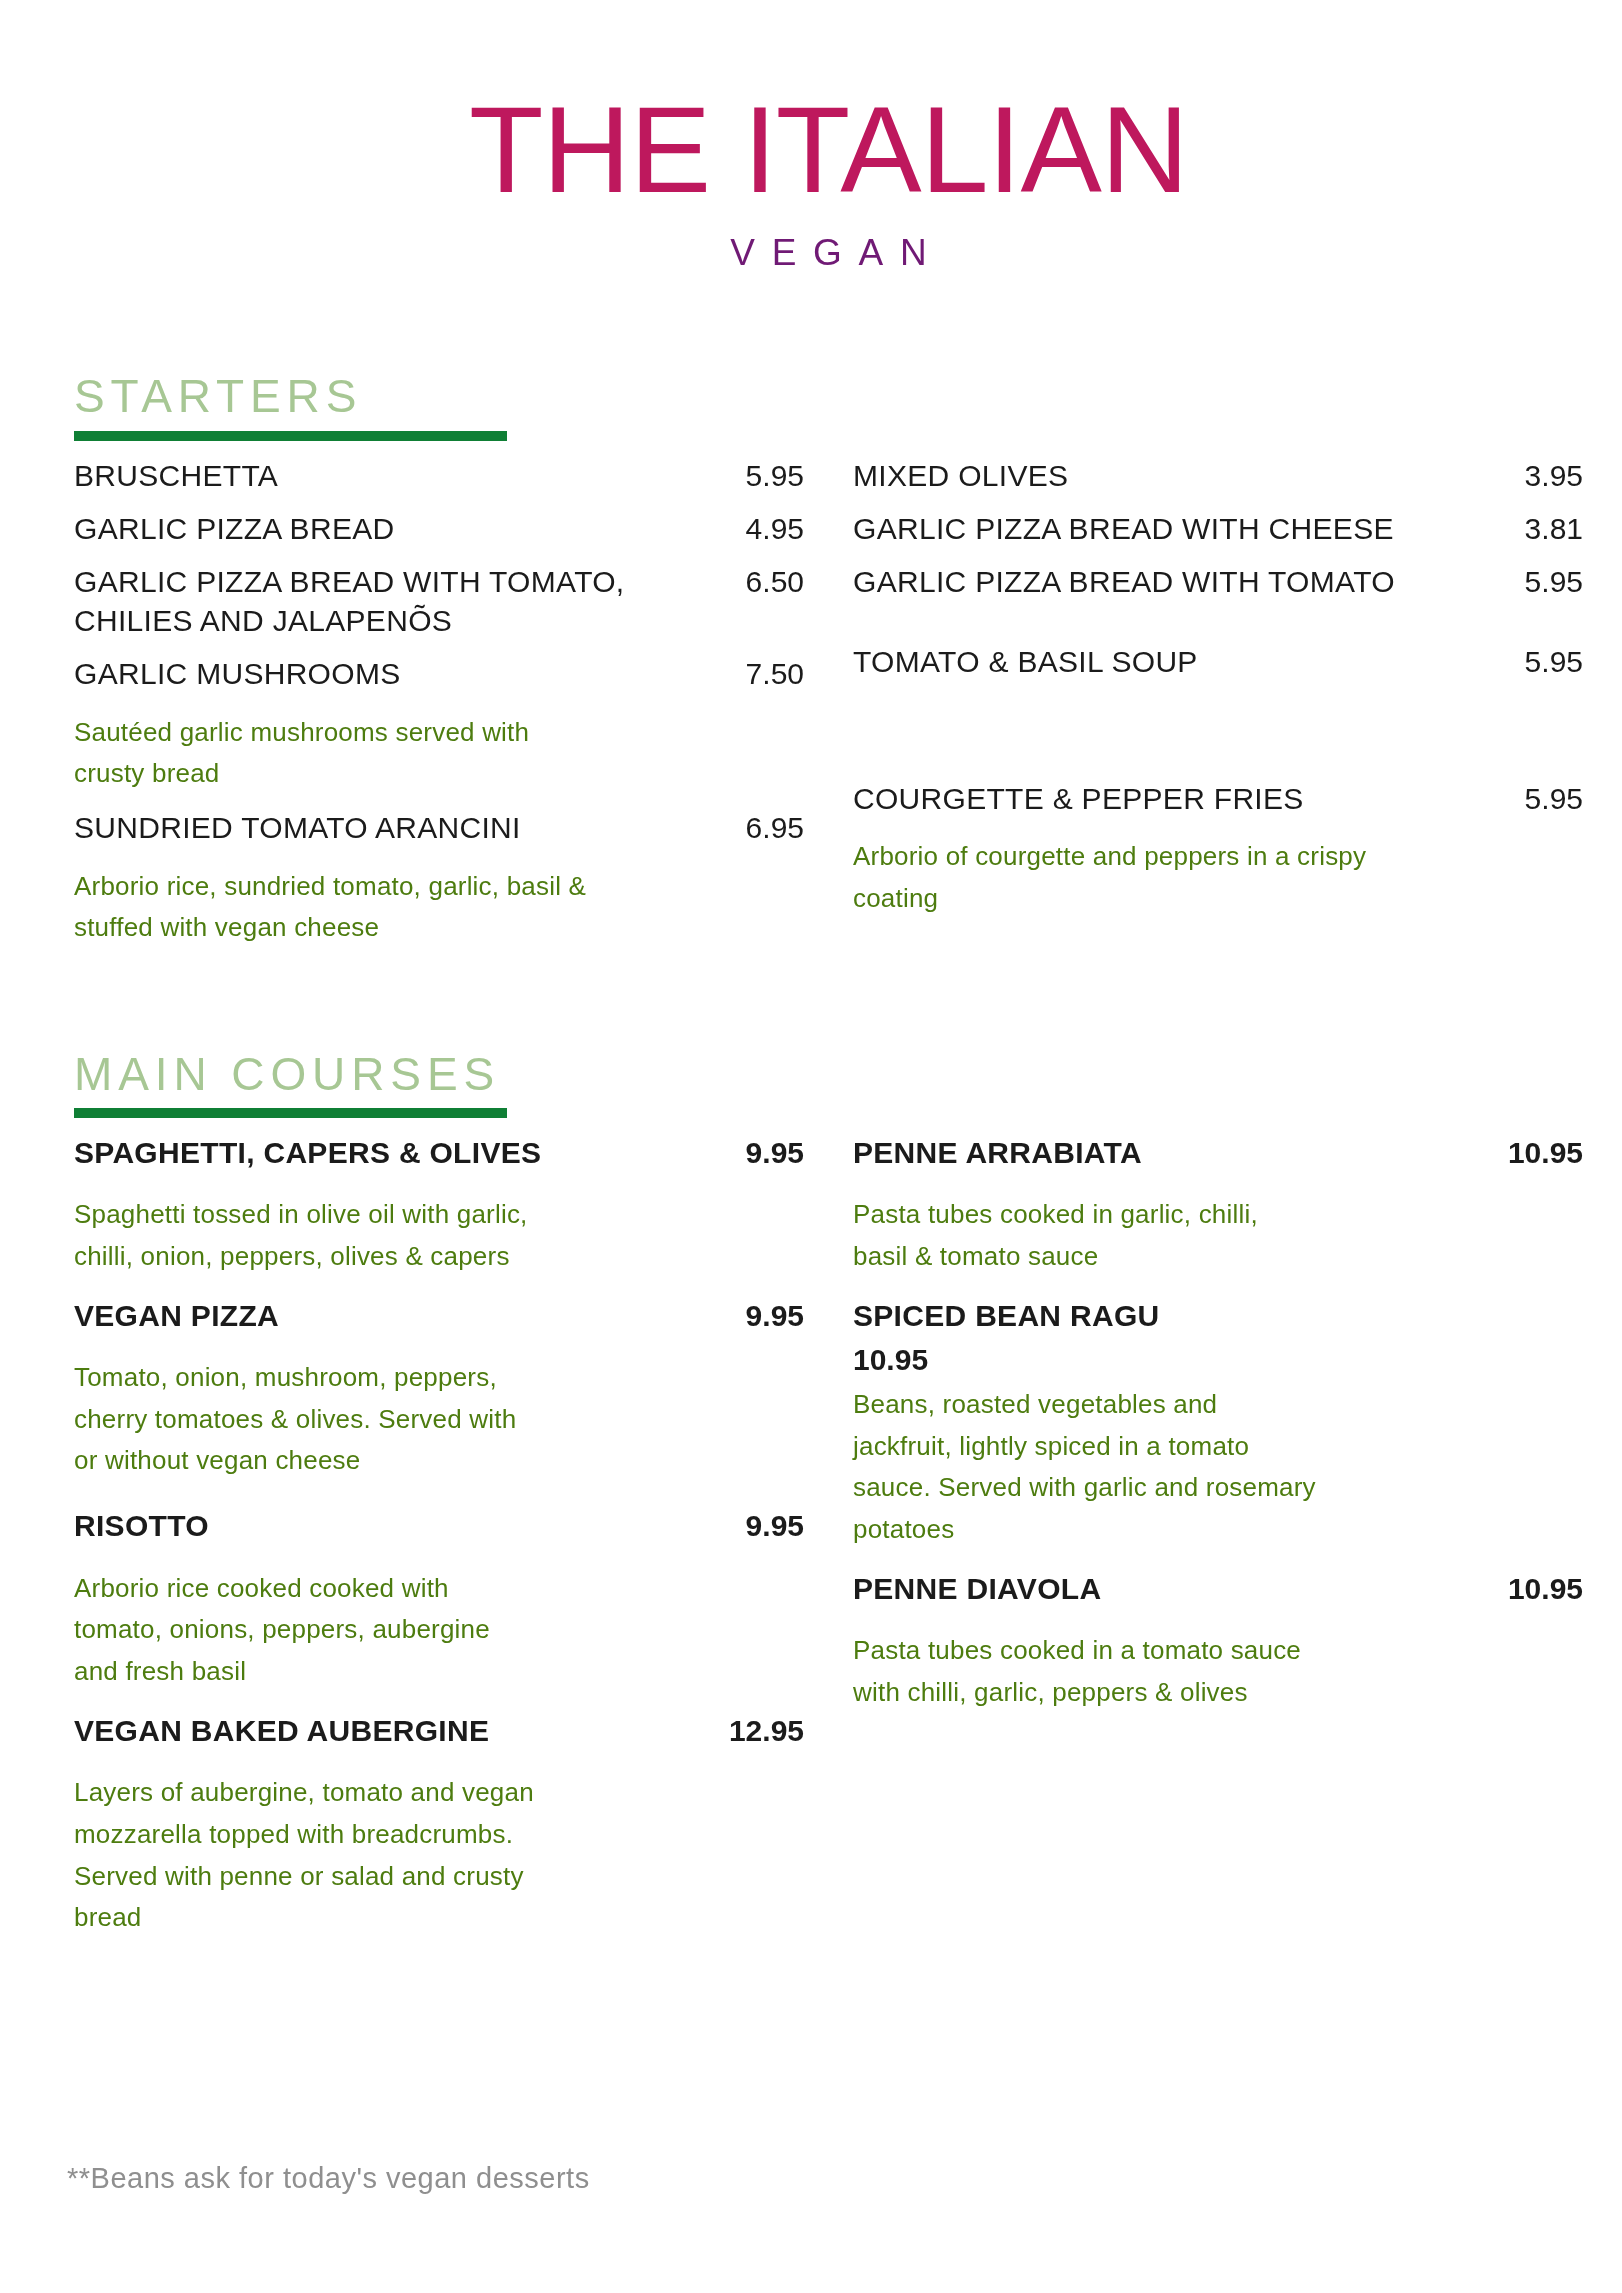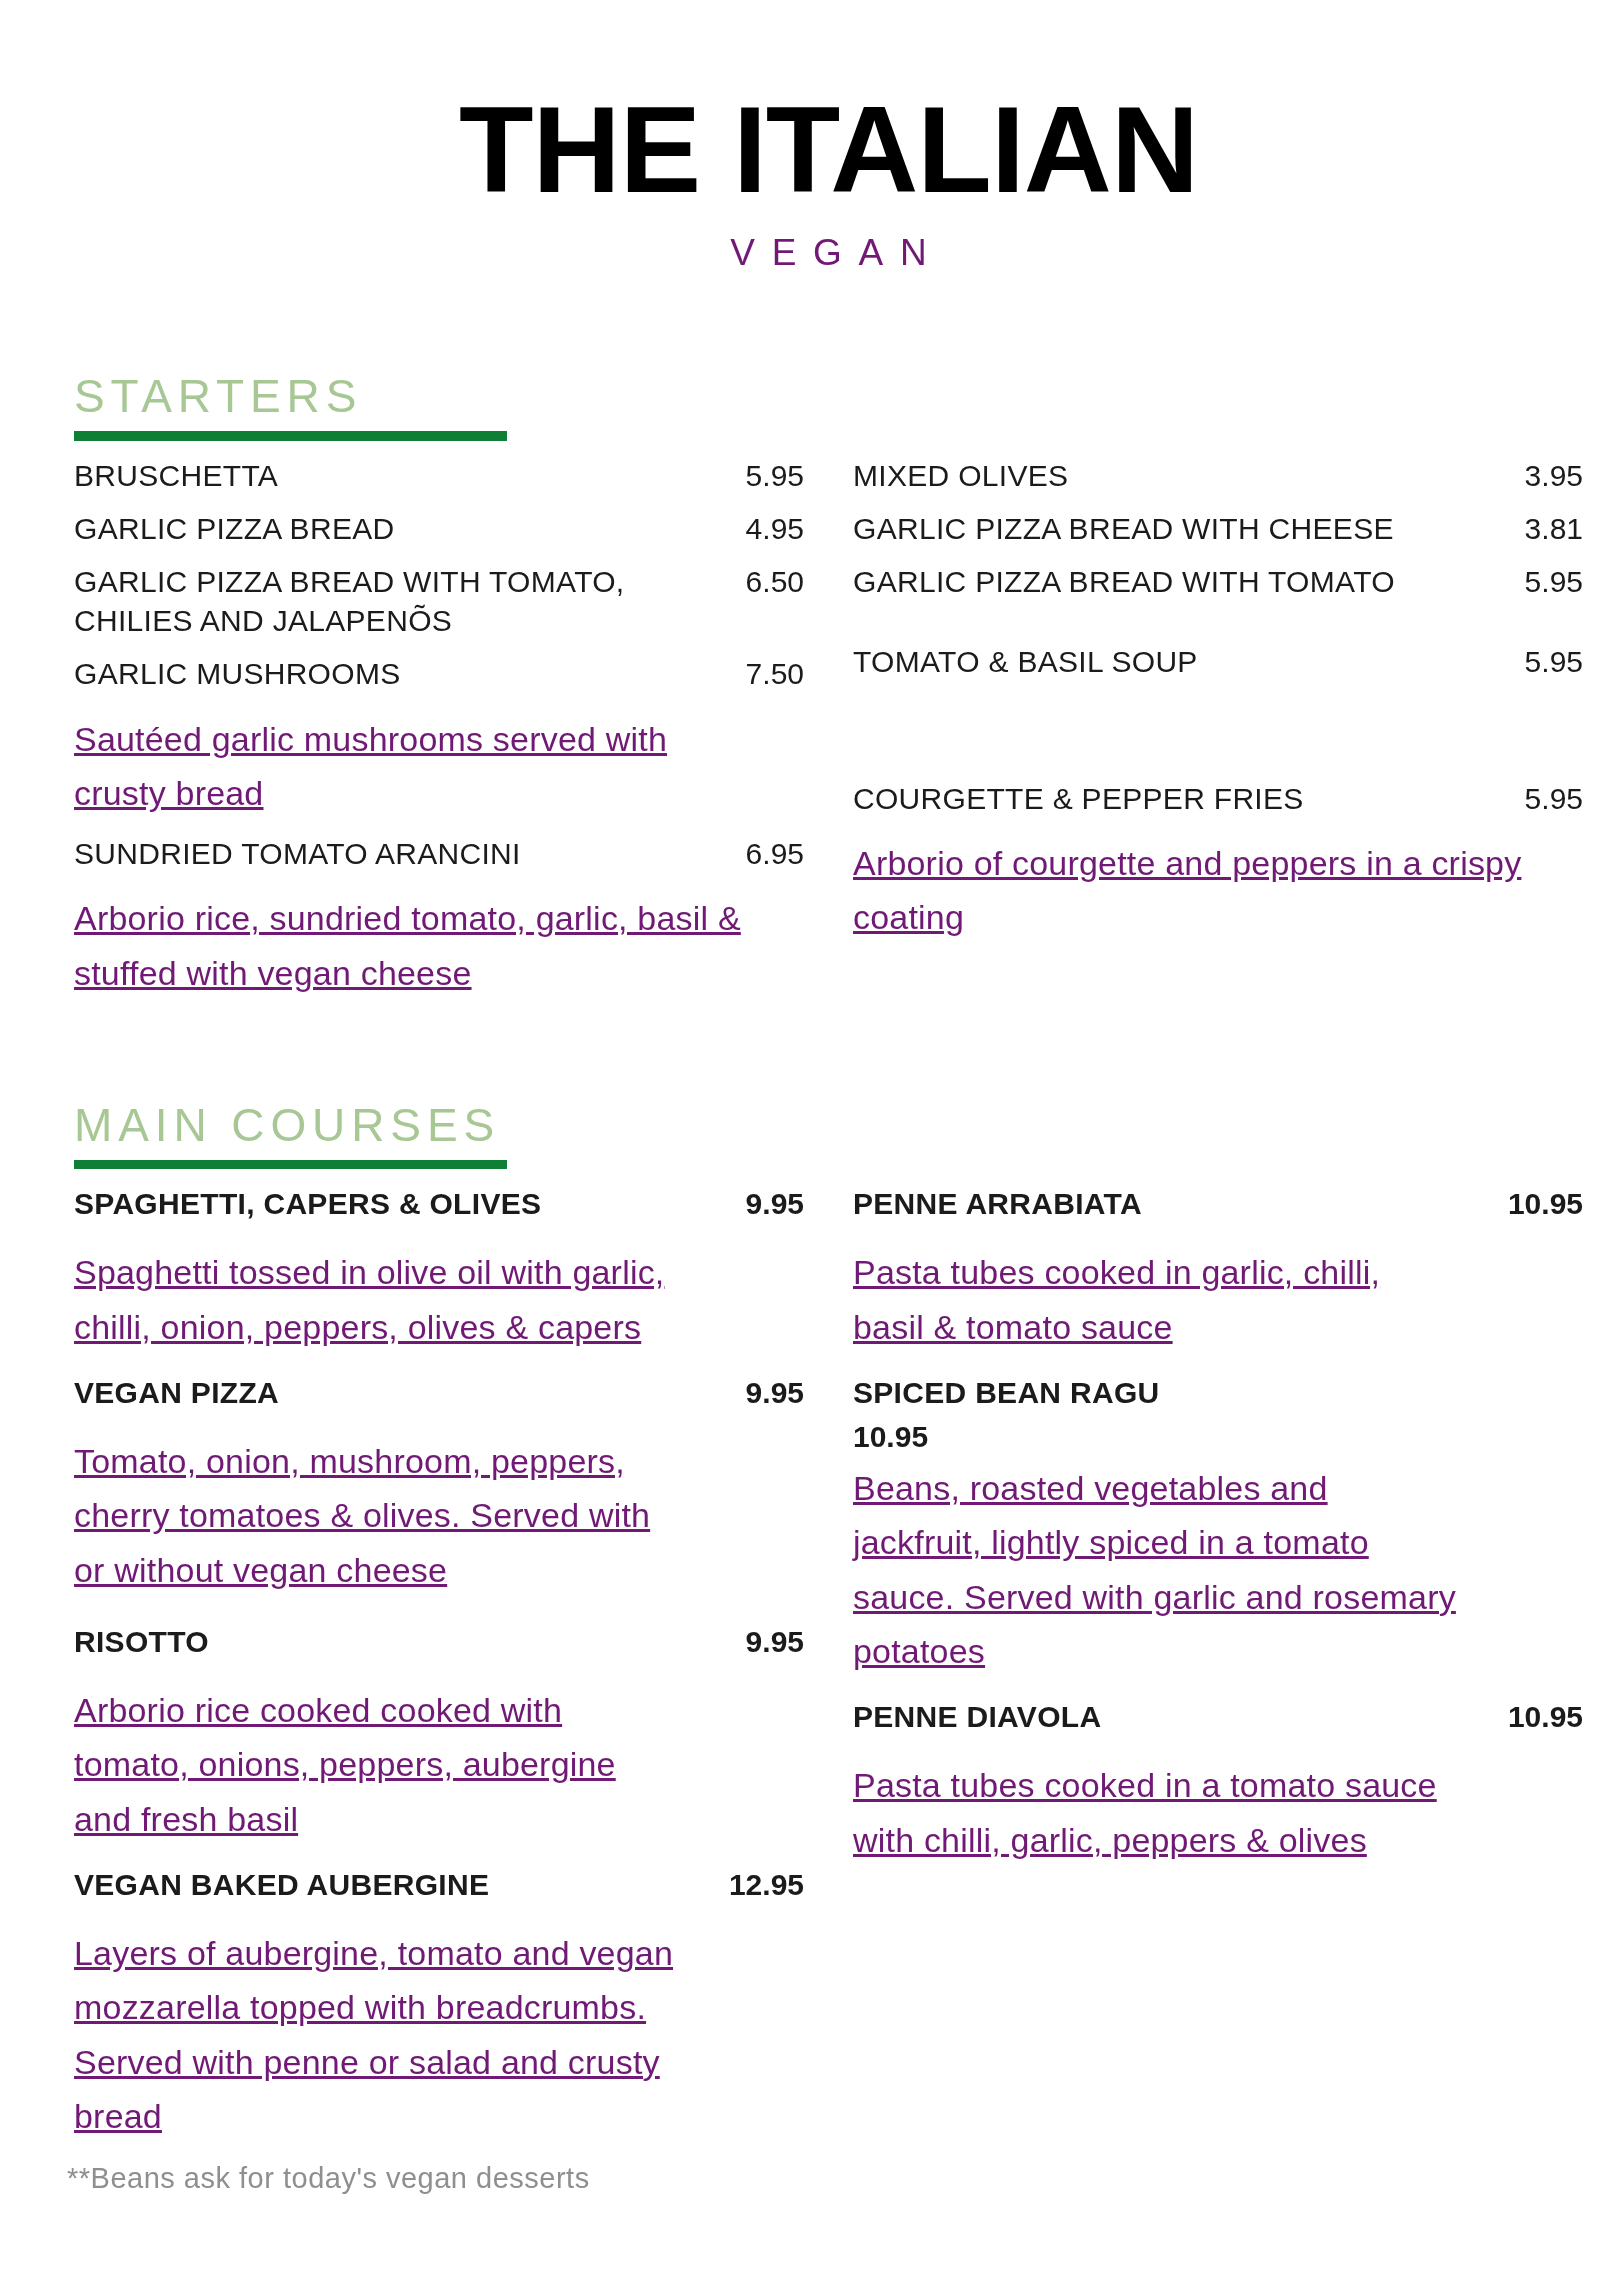--- a/index.html
+++ b/index.html
@@ -10,24 +10,24 @@
     overflow:hidden;
     font-family:"Liberation Sans", sans-serif;
     color:#1b1b1b;
     box-sizing:border-box;
     padding:86px 39px 0 74px;
   }
   
   .hdr { text-align:center; }
   .title {
     font-size:122px;
-    font-weight:700;
+    font-weight:400;
     letter-spacing:-1px;
     line-height:1.05;
-    color:#000000;
+    color:#be185d;
     white-space:nowrap;
   }
   .subtitle {
     margin-top:16px;
     font-size:37px;
     line-height:1.25;
     letter-spacing:16.7px;
     padding-left:16.7px; 
     color:#701a75;
   }
@@ -63,28 +63,27 @@
   }
   .item-price {
     flex:0 0 auto;
     font-size:30px;
     line-height:1.29;
     margin-left:11.8px;
     color:#1b1b1b;
   }
   .mains .item-name, .mains .item-price, .price-line { font-weight:700; }
   .desc {
-    font-size:34px;
+    font-size:26px;
     line-height:1.6;
     letter-spacing:0.2px;
-    color:#701a75;
+    color:#4d7c0f;
     white-space:pre-line;
     margin-top:17.6px;
     margin-bottom:5.9px;
-    text-decoration:underline;
   }
   .mains .desc { margin-top:21.6px; margin-bottom:19.6px; }
   .price-line { font-size:30px; line-height:1.1; margin-top:7.8px; }
   .item.ragu .desc { margin-top:7.8px; margin-bottom:7.8px; }
   
   .item.soup { margin-top:41px; }
   .item.courgette { margin-top:98px; }
   .item.risotto { margin-top:25.5px; }
   .item.aubergine { margin-top:13.7px; }
   

